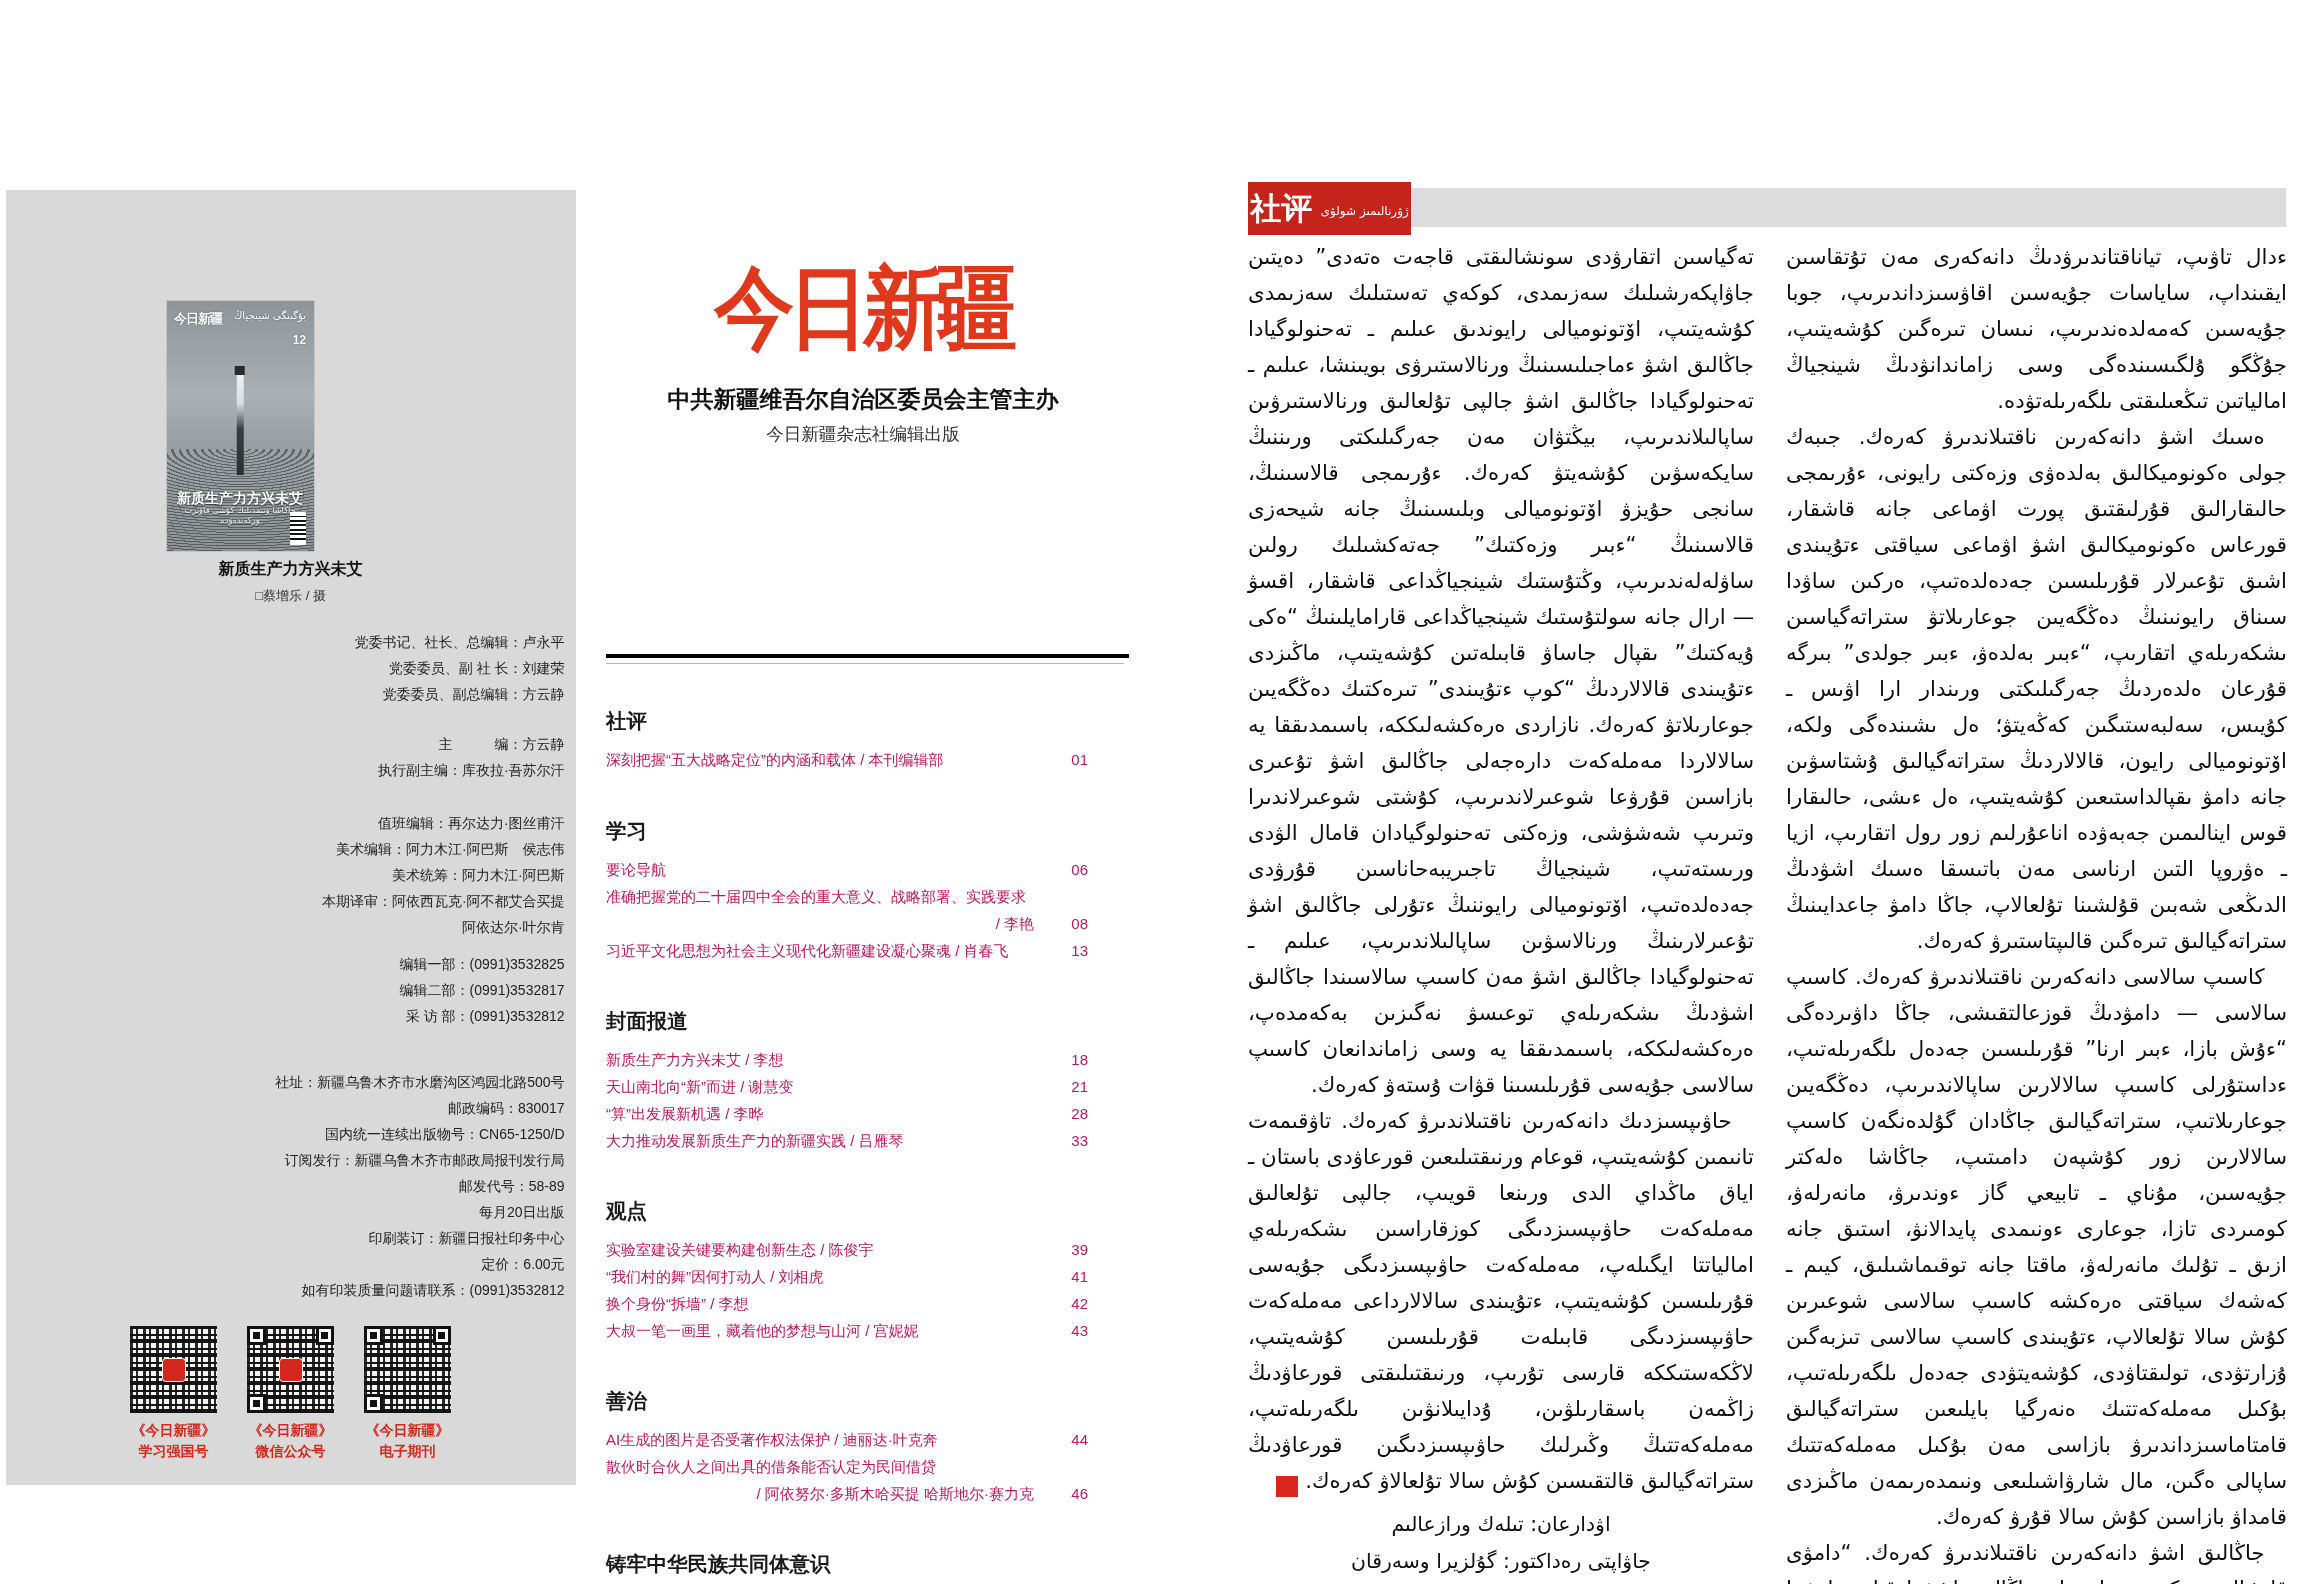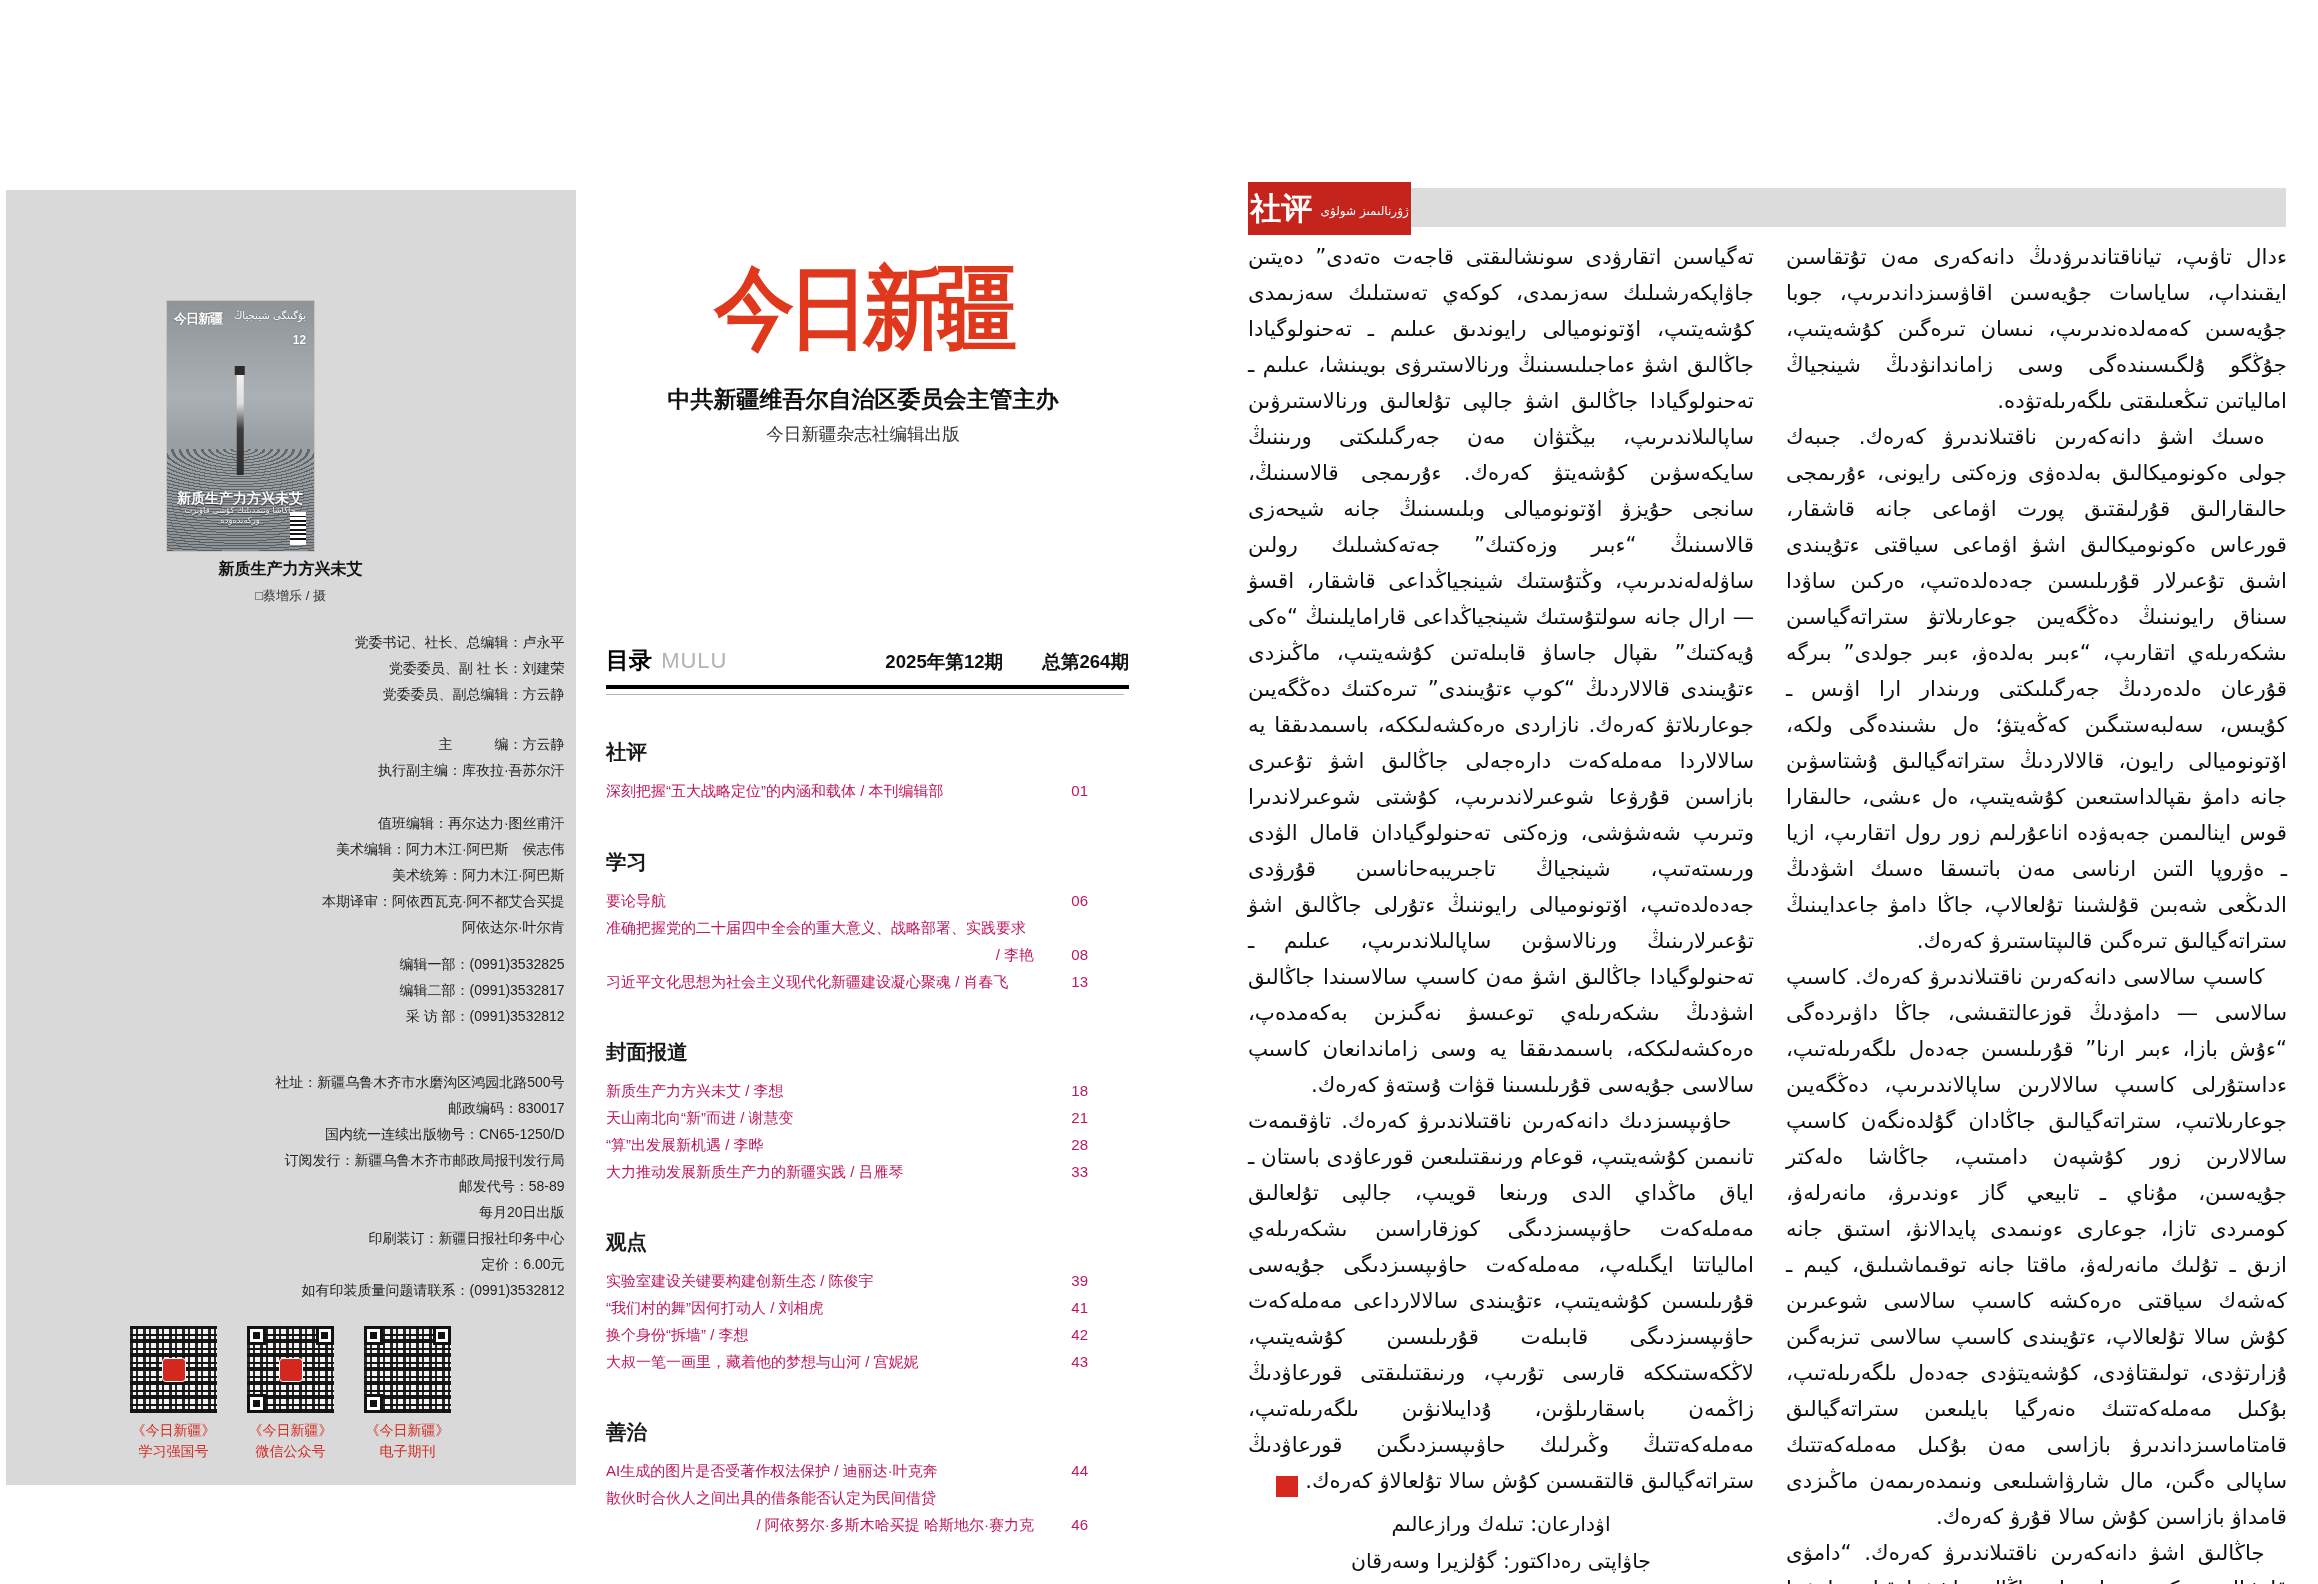--- a/index.html
+++ b/index.html
@@ -34,21 +34,21 @@
   .qr-item{width:89px;text-align:center;}
   .qr{position:relative;width:87px;height:87px;margin:0 auto;background:#f4f4f4;
     background-image:
       repeating-linear-gradient(90deg,rgba(17,17,17,.9) 0 2.8px,transparent 2.8px 6.5px,rgba(17,17,17,.9) 6.5px 8.3px,transparent 8.3px 13px),
       repeating-linear-gradient(0deg,#161616 0 3.7px,#f4f4f4 3.7px 7.4px,#161616 7.4px 9.3px,#f4f4f4 9.3px 14px);}
   .finder{position:absolute;width:18.6px;height:18.6px;border:3.7px solid #111;background:#fff;box-sizing:border-box;}
   .finder:after{content:"";position:absolute;inset:2.8px;background:#111;}
   .finder.tl{left:0;top:0;} .finder.tr{right:0;top:0;} .finder.bl{left:0;bottom:0;}
   .qr-logo{position:absolute;left:50%;top:50%;width:22px;height:22px;transform:translate(-50%,-50%);
     background:#d4281e;border:1.9px solid #fff;border-radius:3.7px;color:#fff;font-size:10.2px;line-height:22px;text-align:center;}
-  .qr-label{margin-top:7.4px;color:#d5291d;font-size:14px;font-weight:normal;line-height:20.4px;}
+  .qr-label{margin-top:7.4px;color:#d5291d;font-size:14px;font-weight:bold;line-height:20.4px;}
   
   .logo-cn{position:absolute;left:594px;top:230px;width:538px;text-align:center;
     font-size:80px;font-weight:bold;color:#e0381c;letter-spacing:-5.6px;line-height:158px;
     transform:scaleY(1.12);font-family:"Liberation Serif","DejaVu Serif",serif;}
   .supervisor{position:absolute;left:594px;top:384px;width:538px;text-align:center;font-size:23px;font-weight:bold;color:#111;}
   .publisher{position:absolute;left:594px;top:422px;width:538px;text-align:center;font-size:17.6px;color:#333;}
   .toc{position:absolute;left:606px;top:645px;width:523px;}
   .toc-header{display:flex;align-items:baseline;}
   .toc-header .mulu-cn{font-size:23px;font-weight:bold;color:#000;}
   .toc-header .mulu-latin{font-size:22px;color:#b2b2b2;margin-left:9.3px;letter-spacing:0.9px;}
@@ -173,26 +173,20 @@
       </div>
     </div>
   </div>
 </div>
 
 <div class="logo-cn">今日新疆</div>
 <div class="supervisor">中共新疆维吾尔自治区委员会主管主办</div>
 <div class="publisher">今日新疆杂志社编辑出版</div>
 
 <div class="toc">
-  <div class="toc-header">
-    <span class="mulu-cn">目录</span>
-    <span class="mulu-latin">MULU</span>
-    <span class="issue">2025年第12期</span>
-    <span class="total">总第264期</span>
-  </div>
   <div class="toc-rule-black"></div>
   <div class="toc-rule-gray"></div>
 
   <div class="toc-section" style="margin-top:43px;">
     <div class="toc-section-title">社评</div>
     <div class="toc-row">
       <span class="t">深刻把握“五大战略定位”的内涵和载体 / 本刊编辑部</span>
       <span class="p">01</span>
     </div>
   </div>

